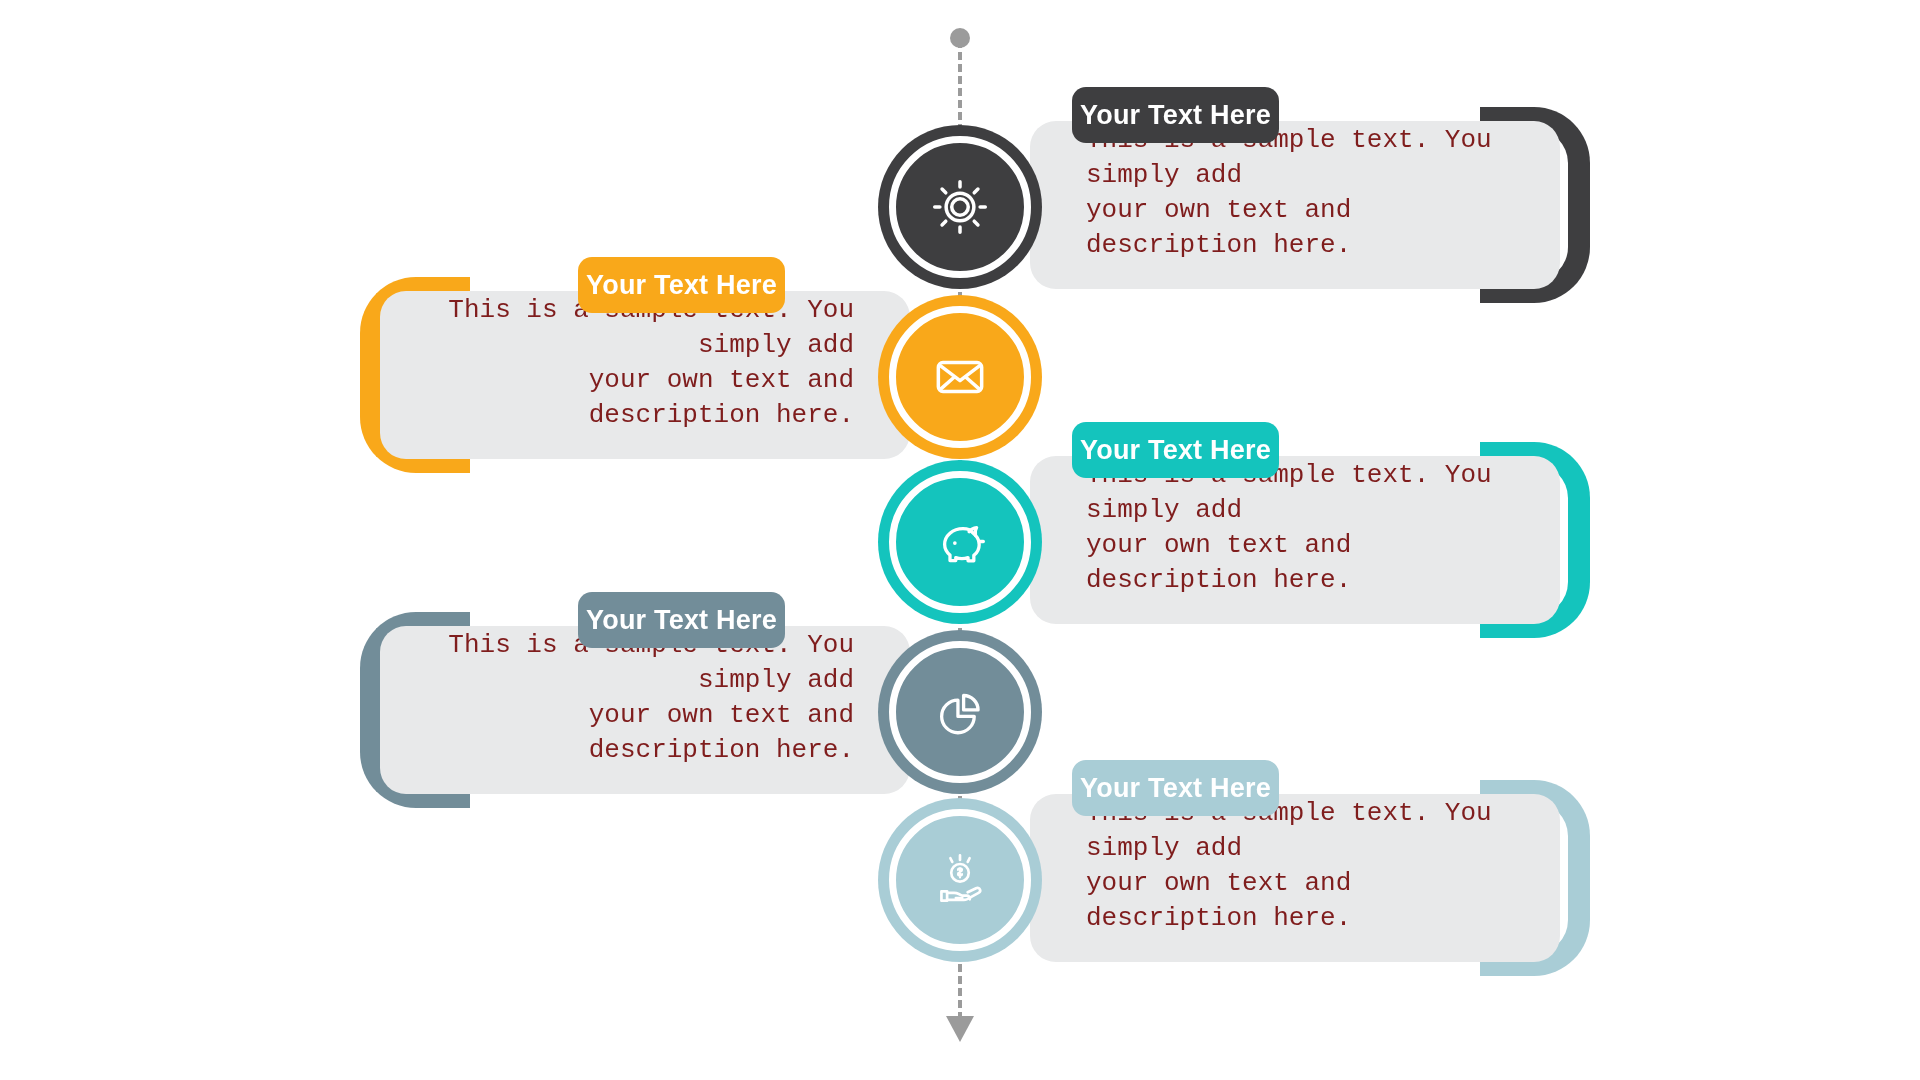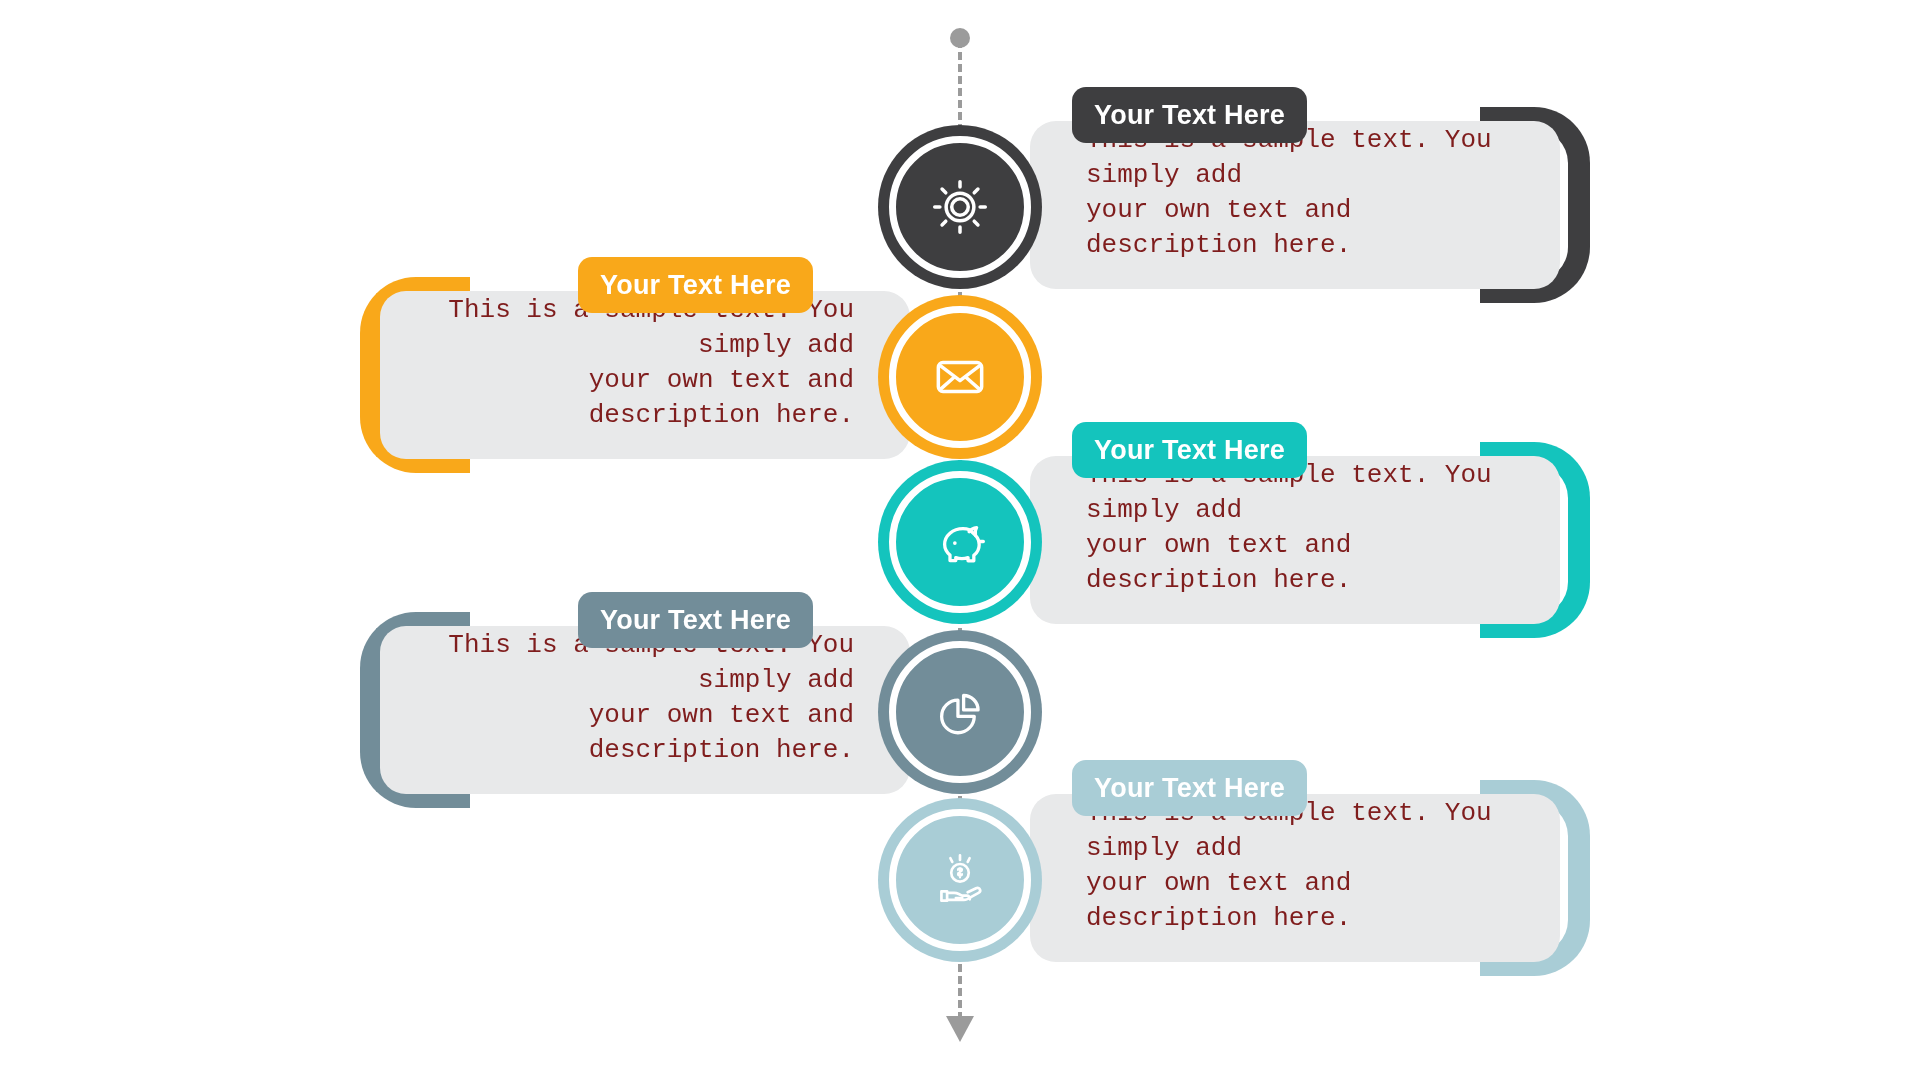--- a/index.html
+++ b/index.html
@@ -125,21 +125,21 @@
 
   
   .tab {
     position: absolute;
     height: 56px;
     line-height: 56px;
     border-radius: 14px;
     color: #ffffff;
     font-size: 27px;
     font-weight: bold;
-    padding: 0 22px;
+    padding: 0 8px;
     white-space: nowrap;
     z-index: 5;
     letter-spacing: .2px;
   }
 
   
   .node {
     position: absolute;
     left: 960px;
     width: 164px;

